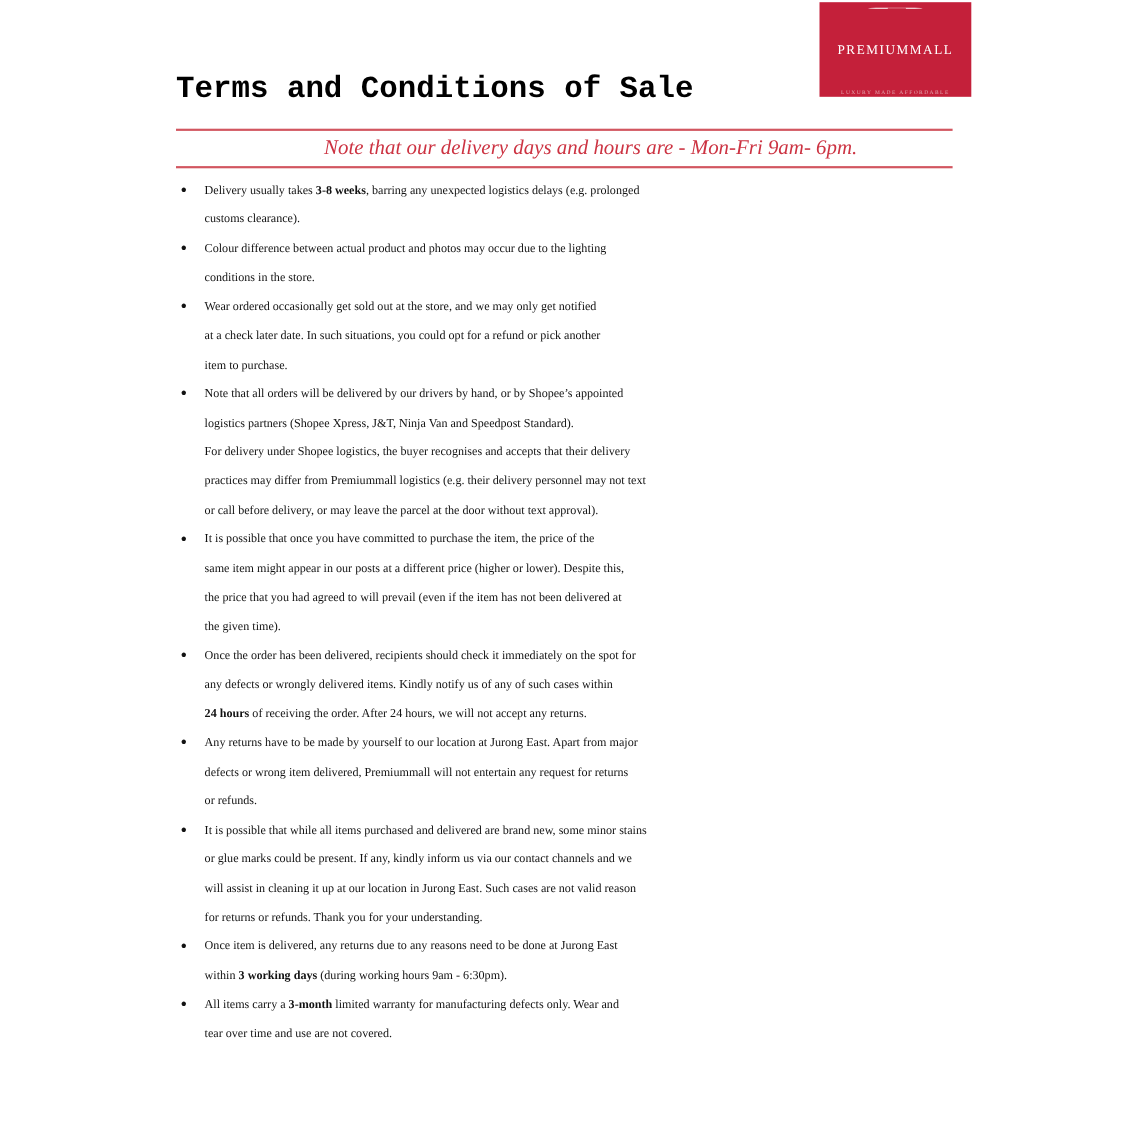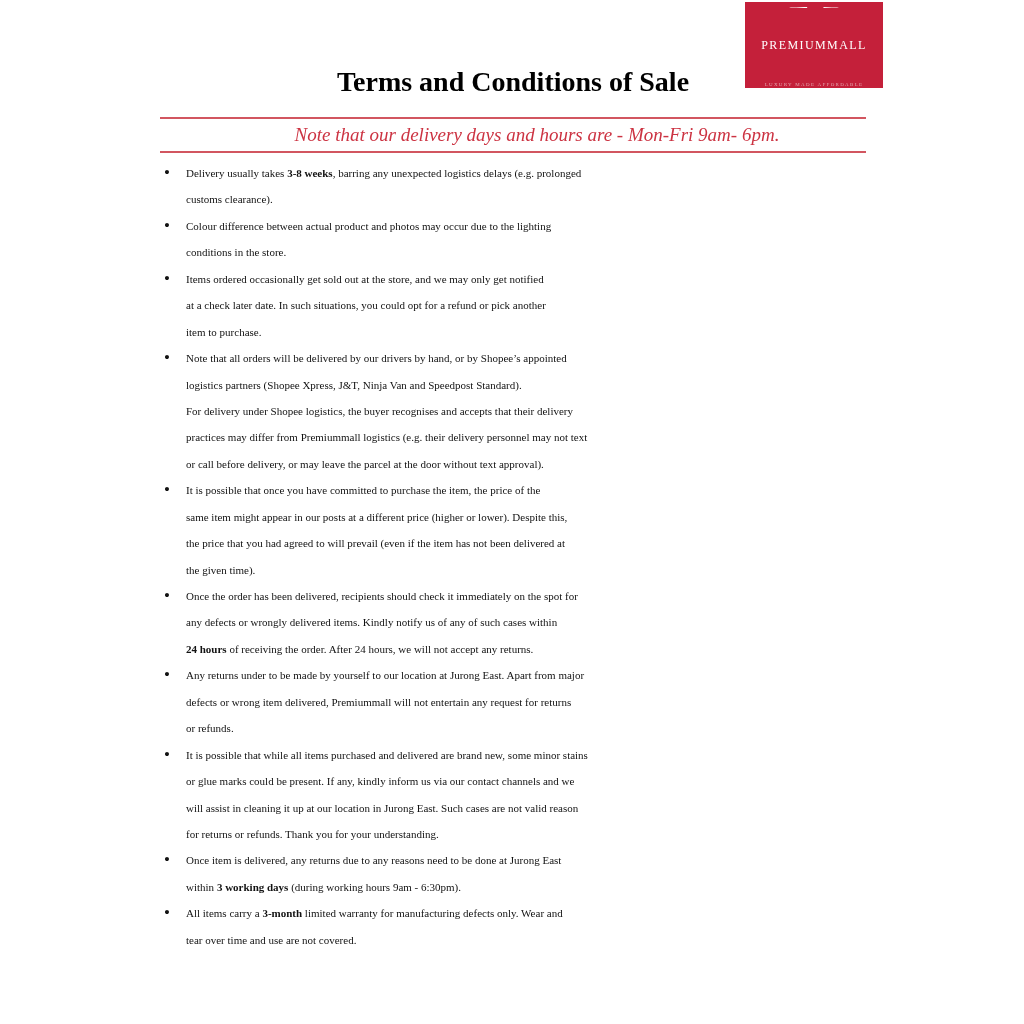--- a/index.html
+++ b/index.html
@@ -55,24 +55,25 @@
     font-size:5px;
     letter-spacing:1.3px;
     line-height:7px;
     white-space:nowrap;
   }
   
   .title{
     position:absolute;
     left:160px; top:66px;
     width:706px;
-    text-align:center;
+    text-align:left;
     font-size:28px;
     font-weight:bold;
     color:#000000;
+    font-family:Liberation Mono, monospace;
   }
   
   .note-banner{
     position:absolute;
     left:160px; top:117px;
     width:706px;
     height:36px;
     border-top:2px solid var(--rule-red);
     border-bottom:2px solid var(--rule-red);
     display:flex;
@@ -143,21 +144,21 @@
   <ul class="terms">
       <li>
         <div class="line"><span>Delivery usually takes </span><b>3-8 weeks</b><span>, barring any unexpected logistics delays (e.g. prolonged</span></div>
         <div class="line"><span>customs clearance).</span></div>
       </li>
       <li>
         <div class="line"><span>Colour difference between actual product and photos may occur due to the lighting</span></div>
         <div class="line"><span>conditions in the store.</span></div>
       </li>
       <li>
-        <div class="line"><span>Items ordered occasionally get sold out at the store, and we may only get notified</span></div>
+        <div class="line"><span>Wear ordered occasionally get sold out at the store, and we may only get notified</span></div>
         <div class="line"><span>at a check later date. In such situations, you could opt for a refund or pick another</span></div>
         <div class="line"><span>item to purchase.</span></div>
       </li>
       <li>
         <div class="line"><span>Note that all orders will be delivered by our drivers by hand, or by Shopee’s appointed</span></div>
         <div class="line"><span>logistics partners (Shopee Xpress, J&amp;T, Ninja Van and Speedpost Standard).</span></div>
         <div class="line"><span>For delivery under Shopee logistics, the buyer recognises and accepts that their delivery</span></div>
         <div class="line"><span>practices may differ from Premiummall logistics (e.g. their delivery personnel may not text</span></div>
         <div class="line"><span>or call before delivery, or may leave the parcel at the door without text approval).</span></div>
       </li>
@@ -166,21 +167,21 @@
         <div class="line"><span>same item might appear in our posts at a different price (higher or lower). Despite this,</span></div>
         <div class="line"><span>the price that you had agreed to will prevail (even if the item has not been delivered at</span></div>
         <div class="line"><span>the given time).</span></div>
       </li>
       <li>
         <div class="line"><span>Once the order has been delivered, recipients should check it immediately on the spot for</span></div>
         <div class="line"><span>any defects or wrongly delivered items. Kindly notify us of any of such cases within</span></div>
         <div class="line"><span></span><b>24 hours</b><span> of receiving the order. After 24 hours, we will not accept any returns.</span></div>
       </li>
       <li>
-        <div class="line"><span>Any returns under to be made by yourself to our location at Jurong East. Apart from major</span></div>
+        <div class="line"><span>Any returns have to be made by yourself to our location at Jurong East. Apart from major</span></div>
         <div class="line"><span>defects or wrong item delivered, Premiummall will not entertain any request for returns</span></div>
         <div class="line"><span>or refunds.</span></div>
       </li>
       <li>
         <div class="line"><span>It is possible that while all items purchased and delivered are brand new, some minor stains</span></div>
         <div class="line"><span>or glue marks could be present. If any, kindly inform us via our contact channels and we</span></div>
         <div class="line"><span>will assist in cleaning it up at our location in Jurong East. Such cases are not valid reason</span></div>
         <div class="line"><span>for returns or refunds. Thank you for your understanding.</span></div>
       </li>
       <li>

